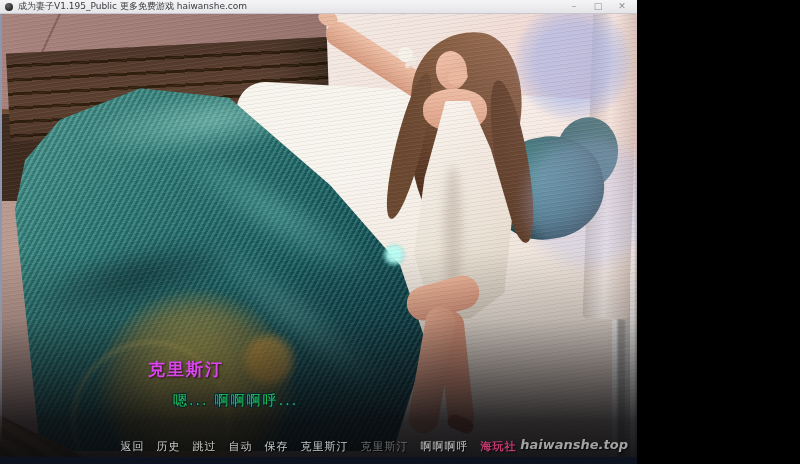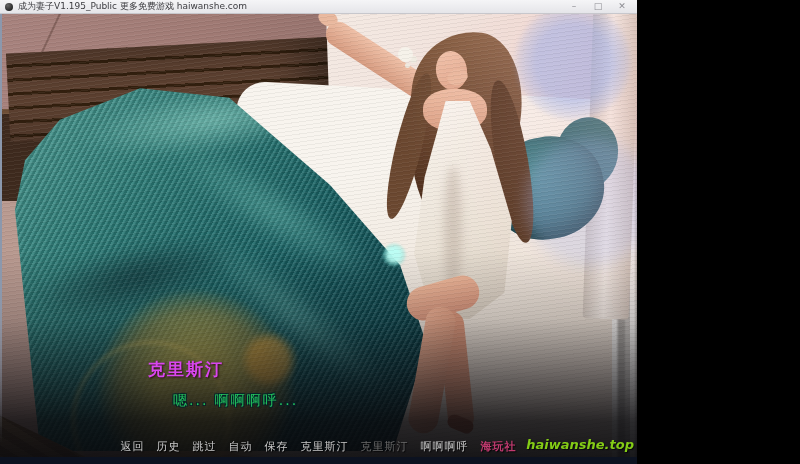--- a/index.html
+++ b/index.html
@@ -139,22 +139,22 @@
     font-size:14px;color:#22c55e;letter-spacing:2px;
     text-shadow:1px 1px 0 #05222a,-1px -1px 0 #05222a,1px -1px 0 #05222a,-1px 1px 0 #05222a;margin-left:8px;}
 
   
   .bottom-strip{position:absolute;left:0;top:457px;width:800px;height:7px;background:#0c1220;z-index:28;}
   .quick-menu{position:absolute;left:0;right:0;top:439px;z-index:32;
     display:flex;justify-content:center;gap:12px;font-size:11px;color:#c9c9c9;letter-spacing:1px;}
   .qm-item{cursor:pointer;white-space:nowrap;text-shadow:1px 1px 1px rgba(0,0,0,.8);}
   .qm-item.disabled{color:#6a6a6a;}
   .qm-item.accent{color:#c23a70;font-weight:bold;}
-  .watermark{position:absolute;right:3px;top:437px;z-index:32;
-    font-size:13px;font-weight:bold;font-style:italic;color:#84cc16;
+  .watermark{position:absolute;right:9px;top:437px;z-index:32;
+    font-size:13px;font-weight:bold;font-style:italic;color:#a3a3a3;
     text-shadow:1px 1px 1px rgba(0,0,0,.7);}
 </style>
 </head>
 <body>
 
 <div class="window">
 
   <div class="titlebar">
     <span class="app-icon"></span>
     <span class="title-text">成为妻子V1.195_Public 更多免费游戏 haiwanshe.com</span>

